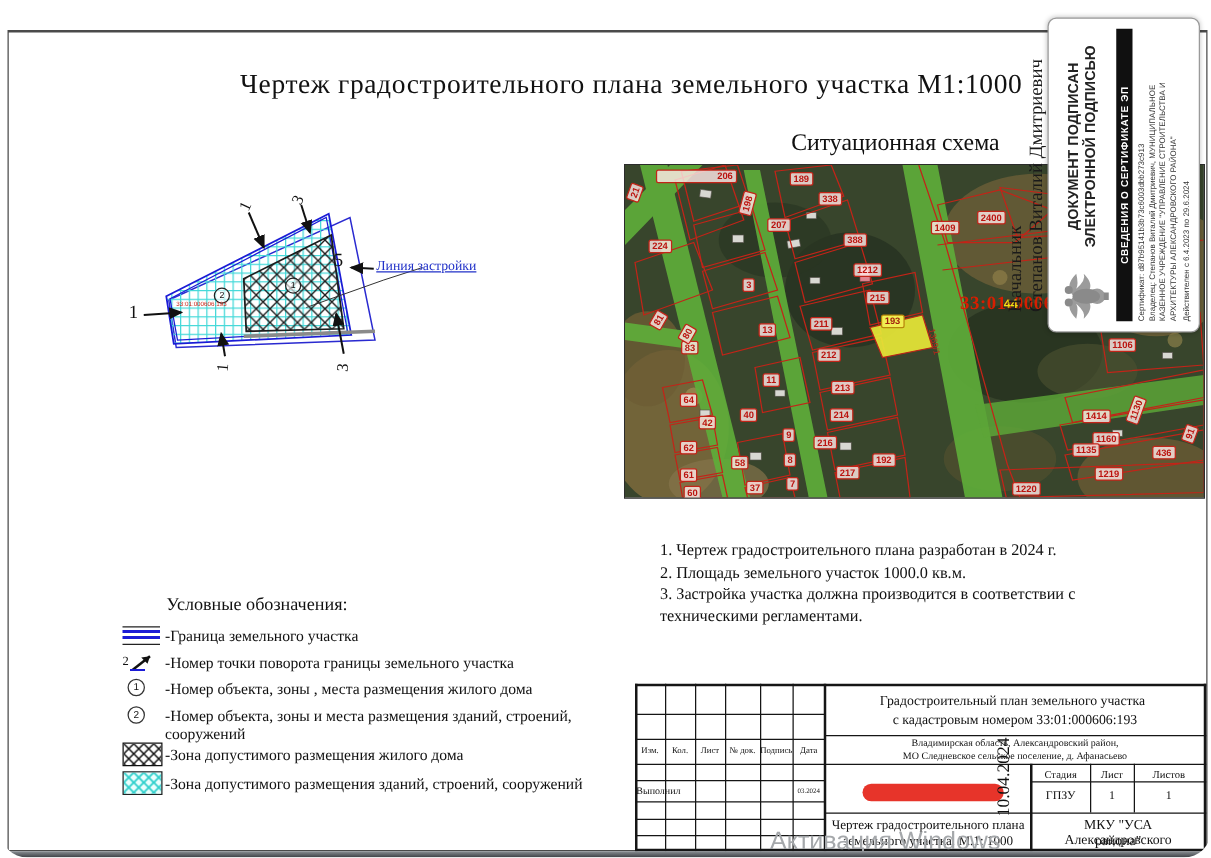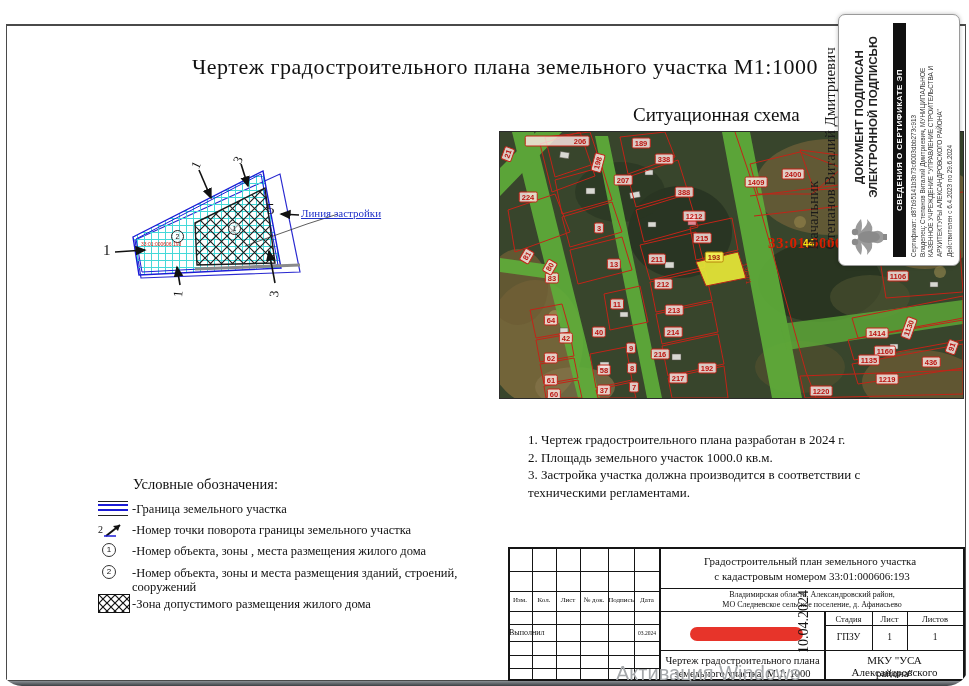--- a/index.html
+++ b/index.html
@@ -230,21 +230,21 @@
         <div class="parcel-chip" style="left: 163px; top: 152px;">212</div>
         <div class="parcel-chip" style="left: 117px; top: 172px;">11</div>
         <div class="parcel-chip" style="left: 51px; top: 188px;">64</div>
         <div class="parcel-chip" style="left: 99px; top: 200px;">40</div>
         <div class="parcel-chip" style="left: 66px; top: 206px;">42</div>
         <div class="parcel-chip" style="left: 174px; top: 178px;">213</div>
         <div class="parcel-chip" style="left: 173px; top: 200px;">214</div>
         <div class="parcel-chip" style="left: 51px; top: 226px;">62</div>
         <div class="parcel-chip" style="left: 131px; top: 216px;">9</div>
         <div class="parcel-chip" style="left: 160px; top: 222px;">216</div>
-        <div class="parcel-chip" style="left: 104px; top: 238px;">58</div>
+        <div class="parcel-chip" style="left: 92px; top: 238px;">58</div>
         <div class="parcel-chip" style="left: 132px; top: 236px;">8</div>
         <div class="parcel-chip" style="left: 51px; top: 248px;">61</div>
         <div class="parcel-chip" style="left: 178px; top: 246px;">217</div>
         <div class="parcel-chip" style="left: 207px; top: 236px;">192</div>
         <div class="parcel-chip" style="left: 54px; top: 262px;">60</div>
         <div class="parcel-chip" style="left: 104px; top: 258px;">37</div>
         <div class="parcel-chip" style="left: 134px; top: 255px;">7</div>
         <div class="parcel-chip" style="left: 398px; top: 144px;">1106</div>
         <div class="parcel-chip" style="left: 409px; top: 196px; transform: translate(-50%, -50%) rotate(-70deg);">1130</div>
         <div class="parcel-chip" style="left: 377px; top: 201px;">1414</div>
@@ -329,20 +329,34 @@
           <defs>
             <pattern id="lx" width="8" height="8" patternUnits="userSpaceOnUse">
               <path d="M0 8 L8 0 M0 0 L8 8" stroke="#111" stroke-width="1.2" fill="none"></path>
             </pattern>
           </defs>
           <rect width="30" height="17" fill="url(#lx)"></rect>
         </svg>
     </div>
     <div class="leg-label" style="top:3px;">-Зона допустимого размещения жилого дома</div>
   </div>
+  <div class="leg-row" style="top:617px;">
+    <div class="leg-sym sym-hatch-cyan">
+      <svg width="30" height="17">
+          <defs>
+            <pattern id="lc" width="8" height="8" patternUnits="userSpaceOnUse">
+              <rect width="8" height="8" fill="#eafffd"></rect>
+              <path d="M0 8 L8 0 M0 0 L8 8" stroke="#2fd0cc" stroke-width="1.5" fill="none"></path>
+            </pattern>
+          </defs>
+          <rect width="30" height="17" fill="url(#lc)"></rect>
+        </svg>
+    </div>
+    <div class="leg-label" style="top:3px;">-Зона допустимого размещения зданий, строений, сооружений</div>
+  </div>
 
   <div class="abs" style="left:0;top:0;">
 
     <div class="tb-line" style="left:508px;top:547px;width:457px;height:2px;"></div>
     <div class="tb-line" style="left:508px;top:679px;width:457px;height:2px;"></div>
     <div class="tb-line" style="left:508px;top:547px;width:2px;height:134px;"></div>
     <div class="tb-line" style="left:963px;top:547px;width:2px;height:134px;"></div>
     <div class="tb-line" style="left:659px;top:547px;width:2px;height:134px;"></div>
     <div class="tb-line" style="left:824px;top:611px;width:1.5px;height:70px;"></div>
 

